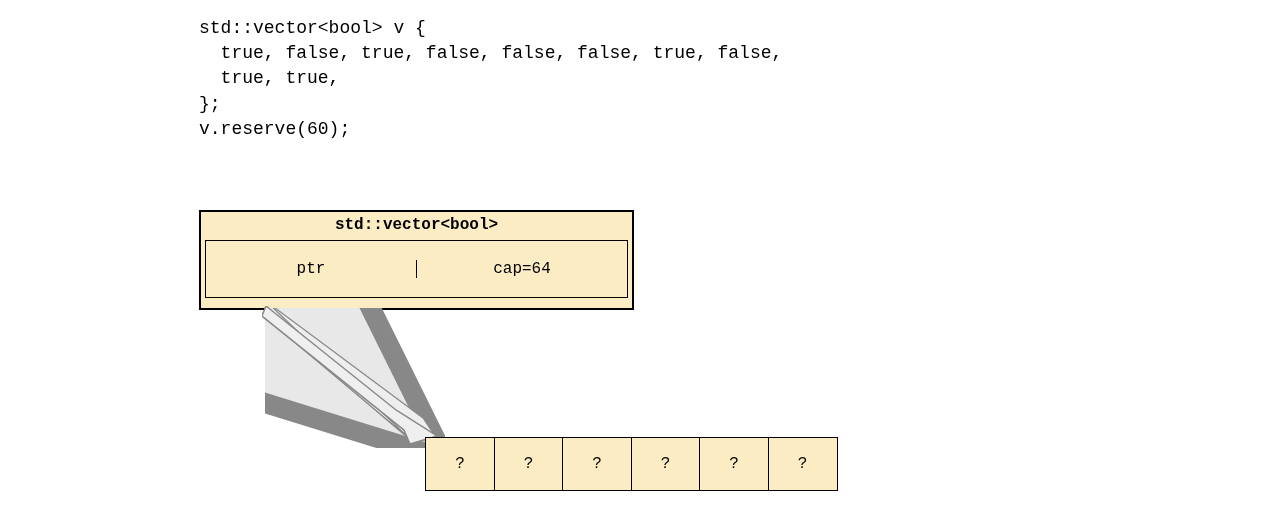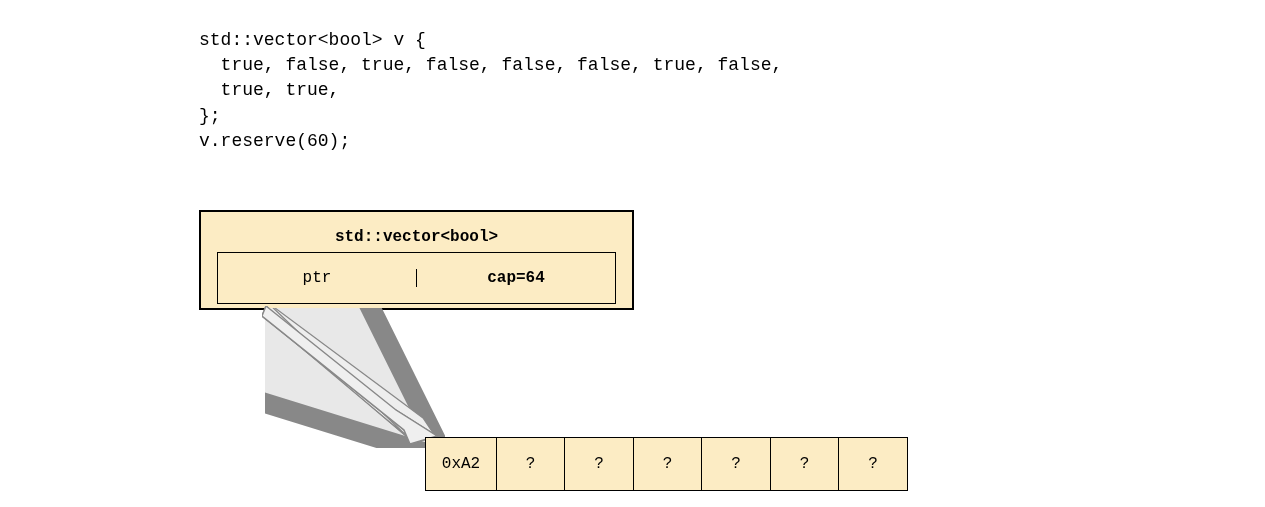--- a/index.html
+++ b/index.html
@@ -10,61 +10,60 @@
     body {
       font-family: "Consolas", "Monaco", "Courier New", monospace;
       background: #ffffff;
       width: 1265px;
       height: 507px;
       position: relative;
     }
     .code-block {
       position: absolute;
       left: 199px;
-      top: 28px;
+      top: 16px;
       font-size: 18px;
       line-height: 1.4;
       color: #000;
       white-space: pre;
     }
     .vector-box {
       position: absolute;
       left: 199px;
       top: 210px;
       width: 435px;
       height: 100px;
       background: #fcecc4;
       border: 2px solid #000;
-      padding: 16px;
+      padding: 4px;
     }
     .vector-title {
       text-align: center;
       font-weight: bold;
       font-size: 16px;
       margin-bottom: 6px;
     }
     .vector-fields {
       display: flex;
       width: 100%;
-      height: 52px;
+      height: 58px;
       border: 1.5px solid #000;
       align-items: center;
     }
     .vector-field {
       flex: 1;
       display: flex;
       align-items: center;
       justify-content: center;
       font-size: 16px;
       border-right: 1.5px solid #000;
       background: #fcecc4;
     }
     .vector-field:last-child {
       border-right: none;
-      font-weight: bold;
     }
     .memory-row {
       position: absolute;
       left: 425px;
       top: 437px;
       display: flex;
       height: 54px;
     }
     .memory-cell {
       width: 70px;
@@ -135,20 +134,19 @@
 </div>
 
 <div class="arrow-container" style="left:262px; top:306px; width:185px; height:142px;">
   <svg viewBox="0 0 185 142">
     <polygon points="4,0 0,10 142,124 134,104 175,130 148,138 142,124" fill="#efefef" stroke="#888" stroke-width="1.4" stroke-linejoin="round"></polygon>
     <polygon points="4,0 0,10 142,124 148,138 175,130 134,104" fill="#efefef" stroke="#888" stroke-width="1.4" stroke-linejoin="miter"></polygon>
   </svg>
 </div>
 
 <div class="memory-row">
-  <div class="memory-cell wide">0xA2</div>
   <div class="memory-cell">?</div>
   <div class="memory-cell">?</div>
   <div class="memory-cell">?</div>
   <div class="memory-cell">?</div>
   <div class="memory-cell">?</div>
   <div class="memory-cell">?</div>
 </div>
 
 </body></html>

